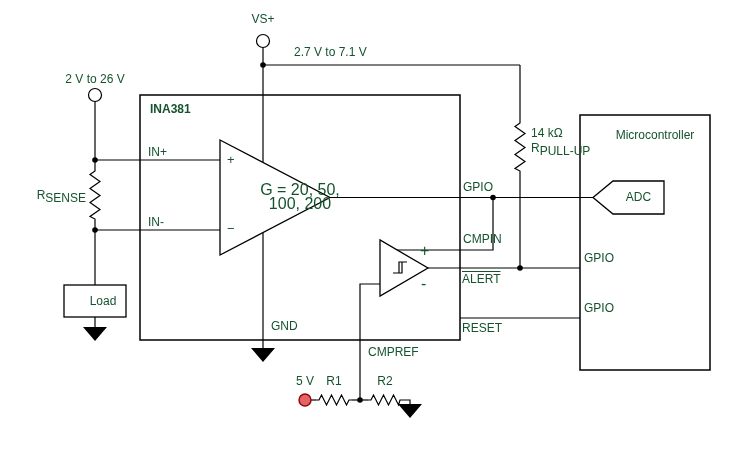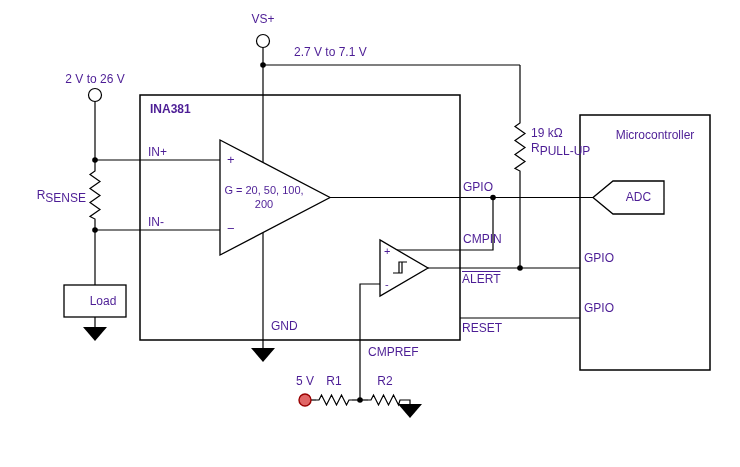--- a/index.html
+++ b/index.html
@@ -1,24 +1,24 @@
 <!DOCTYPE html>
 <html><head>
 <meta charset="utf-8">
 <style>
   html,body{margin:0;padding:0;background:#fff;}
   #canvas{
     position:relative;width:740px;height:467px;background:#ffffff;
-    font-family:"Liberation Sans", sans-serif;color:#4c1d95;overflow:hidden;
+    font-family:"Liberation Sans", sans-serif;color:#14532d;overflow:hidden;
   }
   #wires{position:absolute;left:0;top:0;}
   .lbl{
     position:absolute;font-size:12px;line-height:14px;white-space:nowrap;
   }
-  .lbl.small{font-size:11px;}
+  .lbl.small{font-size:16px;padding-left:36px;}
   .lbl.bold{font-weight:bold;text-align:center;}
   .lbl.center{text-align:center;}
   .lbl.right{text-align:right;}
   .lbl.wrap{white-space:normal;}
   .sub{font-size:12px;}
   .overbar{text-decoration:overline;}
   .pm{font-size:13px;line-height:14px;}
 </style>
 </head>
 <body>
@@ -135,21 +135,21 @@
     <span>R</span><sub class="sub">SENSE</sub>
   </div>
   <div class="lbl center" style="left:72px;top:294px;width:62px">Load</div>
 
   <div class="lbl" style="left:463px;top:180px">GPIO</div>
   <div class="lbl" style="left:463px;top:232px">CMPIN</div>
   <div class="lbl" style="left:462px;top:272px"><span class="overbar">ALERT</span></div>
   <div class="lbl" style="left:462px;top:321px">RESET</div>
   <div class="lbl" style="left:368px;top:345px">CMPREF</div>
 
-  <div class="lbl" style="left:531px;top:126px">19 kΩ</div>
+  <div class="lbl" style="left:531px;top:126px">14 kΩ</div>
   <div class="lbl" style="left:531px;top:141px">
     <span>R</span><sub class="sub">PULL-UP</sub>
   </div>
 
   <div class="lbl center" style="left:580px;top:128px;width:150px">Microcontroller</div>
   <div class="lbl center" style="left:613px;top:190px;width:51px">ADC</div>
   <div class="lbl" style="left:584px;top:251px">GPIO</div>
   <div class="lbl" style="left:584px;top:301px">GPIO</div>
 
   <div class="lbl center" style="left:288px;top:374px;width:34px">5 V</div>

